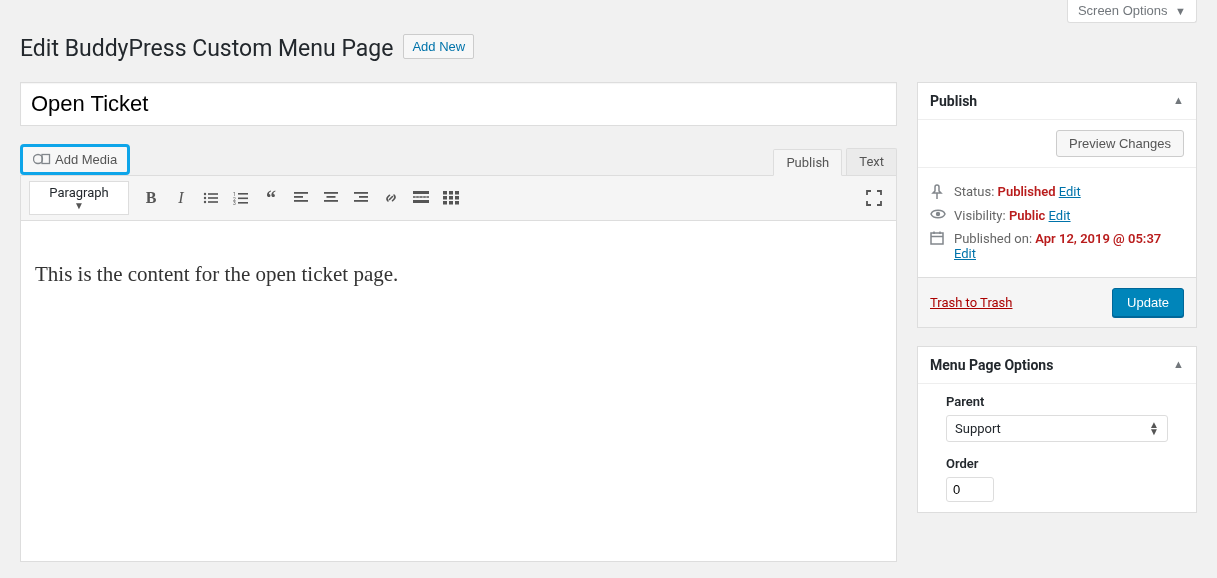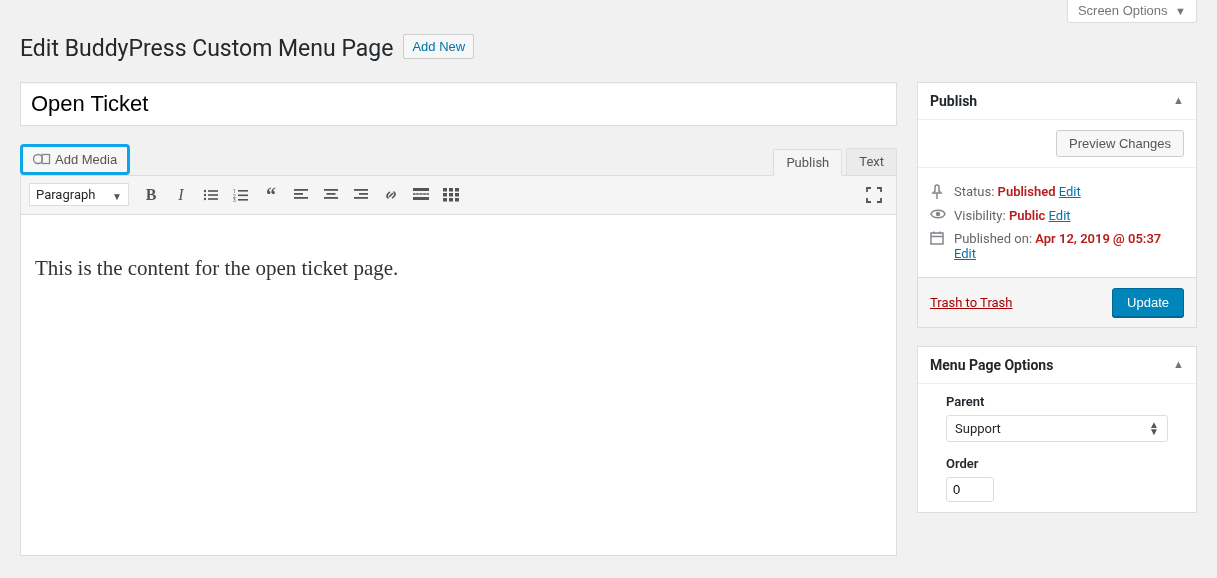--- a/index.html
+++ b/index.html
@@ -117,21 +117,22 @@
   .format-select {
     border: 1px solid #ddd;
     background: #fff;
     padding: 3px 6px;
     font-size: 13px;
     cursor: pointer;
     margin-right: 6px;
     width: 100px;
     display: flex;
     justify-content: space-between;
-    align-items: flex-end;
+    align-items: center;
+    flex-direction: column;
   }
   .tb-btn {
     width: 28px;
     height: 28px;
     display: flex;
     align-items: center;
     justify-content: center;
     color: #555;
     cursor: pointer;
     border-radius: 2px;

